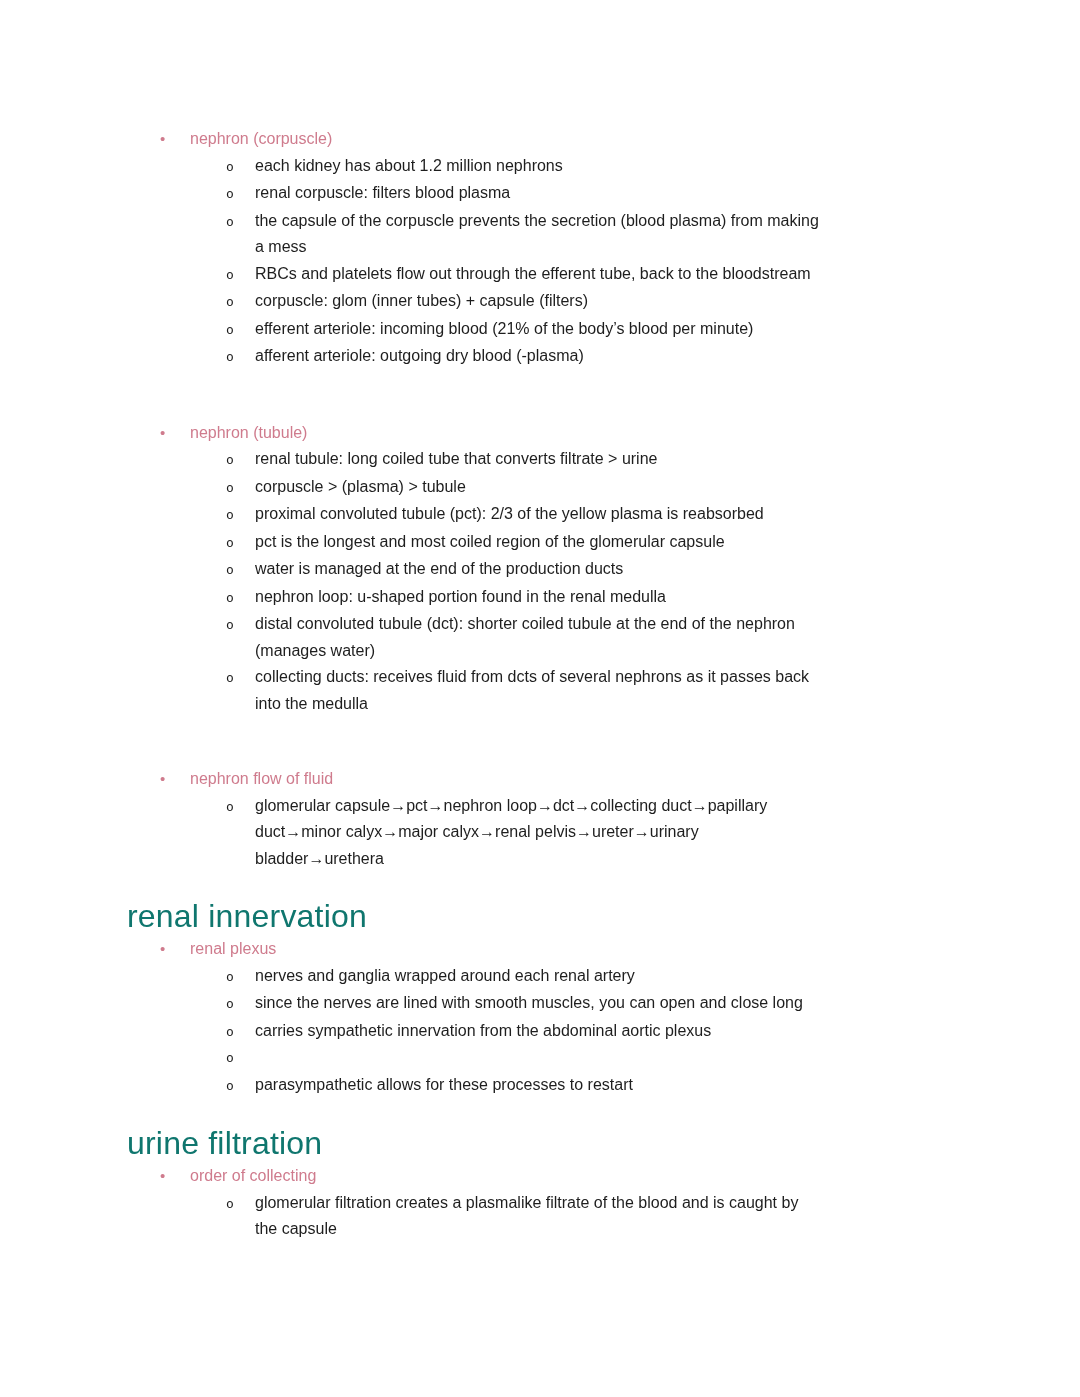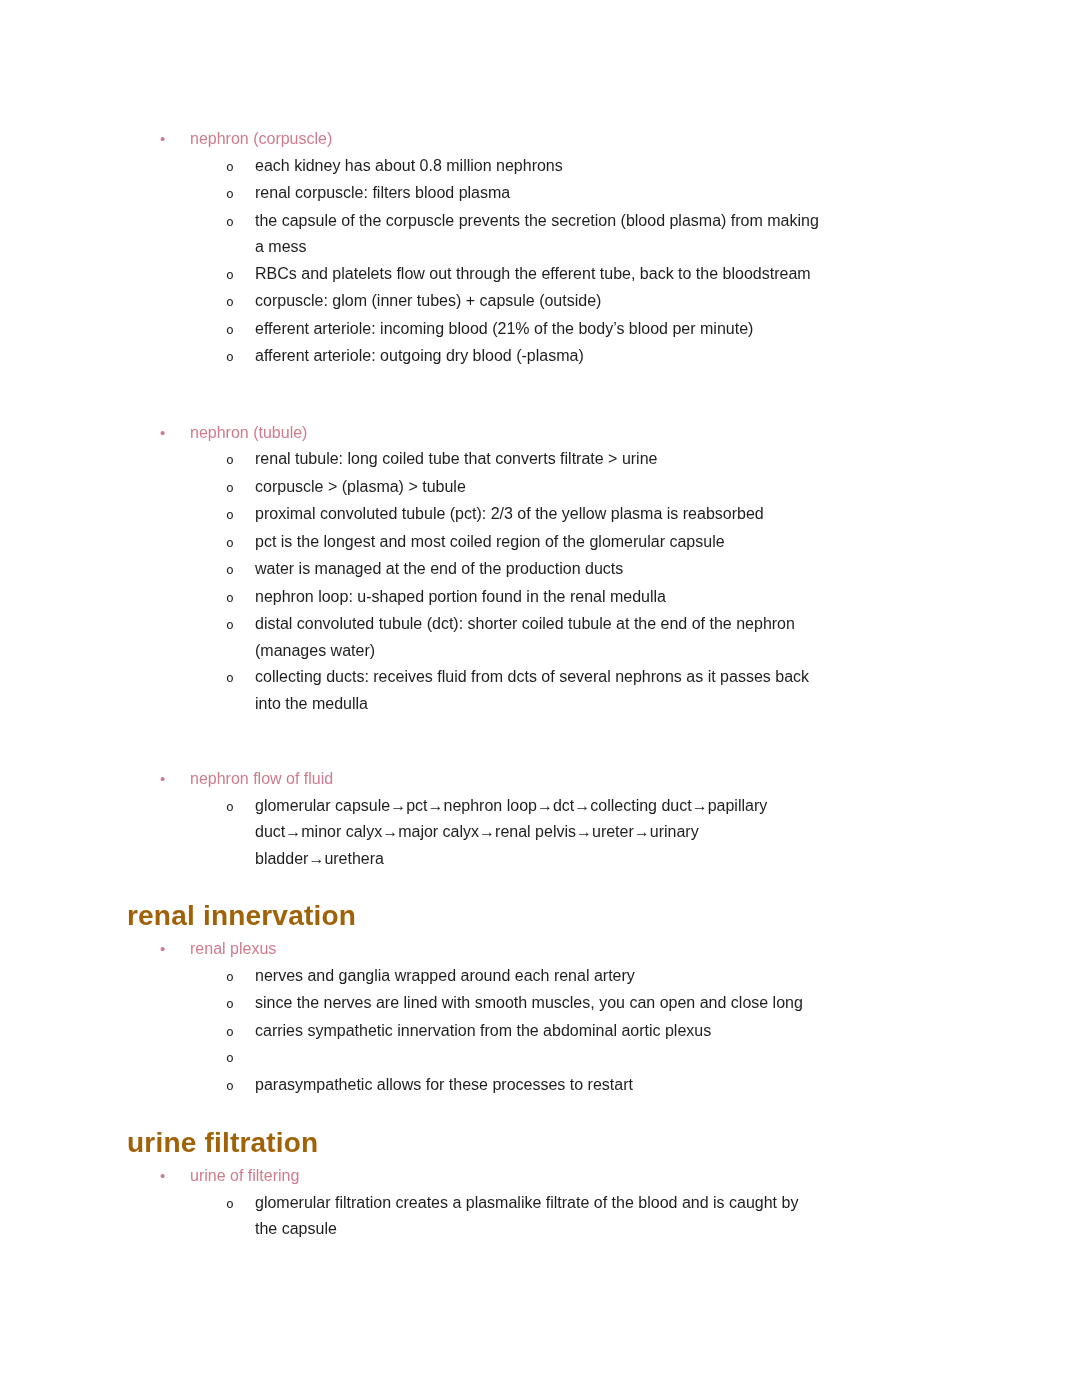--- a/index.html
+++ b/index.html
@@ -11,24 +11,24 @@
     overflow: hidden;
     font-family: "Liberation Sans", sans-serif;
   }
   .content {
     padding: 126px 127px 0 127px;
     font-size: 16px;
     line-height: 26.5px;
     color: #1e1e1e;
   }
   .heading {
-    font-size: 28px;
+    font-size: 32px;
     line-height: 36px;
-    font-weight: 700;
-    color: #a16207;
+    font-weight: 400;
+    color: #0f766e;
     margin: 26px 0 2px 0;
     letter-spacing: 0.2px;
   }
   .group { margin: 0; }
   .group + .group { margin-top: 49px; }
   .l1-row {
     display: flex;
     align-items: baseline;
     padding-left: 33px;
     color: #cf7b8d;
@@ -59,38 +59,38 @@
 <div class="page">
   <div class="content">
 
     <section class="group">
       <div class="l1-row">
         <span class="l1-marker">•</span>
         <span class="l1-text">nephron (corpuscle)</span>
       </div>
       <div class="l2-row">
         <span class="l2-marker">o</span>
-        <span class="l2-text">each kidney has about 0.8 million nephrons</span>
+        <span class="l2-text">each kidney has about 1.2 million nephrons</span>
       </div>
       <div class="l2-row">
         <span class="l2-marker">o</span>
         <span class="l2-text">renal corpuscle: filters blood plasma</span>
       </div>
       <div class="l2-row">
         <span class="l2-marker">o</span>
         <span class="l2-text">the capsule of the corpuscle prevents the secretion (blood plasma) from making
 a mess</span>
       </div>
       <div class="l2-row">
         <span class="l2-marker">o</span>
         <span class="l2-text">RBCs and platelets flow out through the efferent tube, back to the bloodstream</span>
       </div>
       <div class="l2-row">
         <span class="l2-marker">o</span>
-        <span class="l2-text">corpuscle: glom (inner tubes) + capsule (outside)</span>
+        <span class="l2-text">corpuscle: glom (inner tubes) + capsule (filters)</span>
       </div>
       <div class="l2-row">
         <span class="l2-marker">o</span>
         <span class="l2-text">efferent arteriole: incoming blood (21% of the body’s blood per minute)</span>
       </div>
       <div class="l2-row">
         <span class="l2-marker">o</span>
         <span class="l2-text">afferent arteriole: outgoing dry blood (-plasma)</span>
       </div>
     </section>
@@ -175,21 +175,21 @@
         <span class="l2-marker">o</span>
         <span class="l2-text">parasympathetic allows for these processes to restart</span>
       </div>
     </section>
 
     <h1 class="heading">urine filtration</h1>
 
     <section class="group">
       <div class="l1-row">
         <span class="l1-marker">•</span>
-        <span class="l1-text">urine of filtering</span>
+        <span class="l1-text">order of collecting</span>
       </div>
       <div class="l2-row">
         <span class="l2-marker">o</span>
         <span class="l2-text">glomerular filtration creates a plasmalike filtrate of the blood and is caught by
 the capsule</span>
       </div>
     </section>
 
   </div>
 </div>

